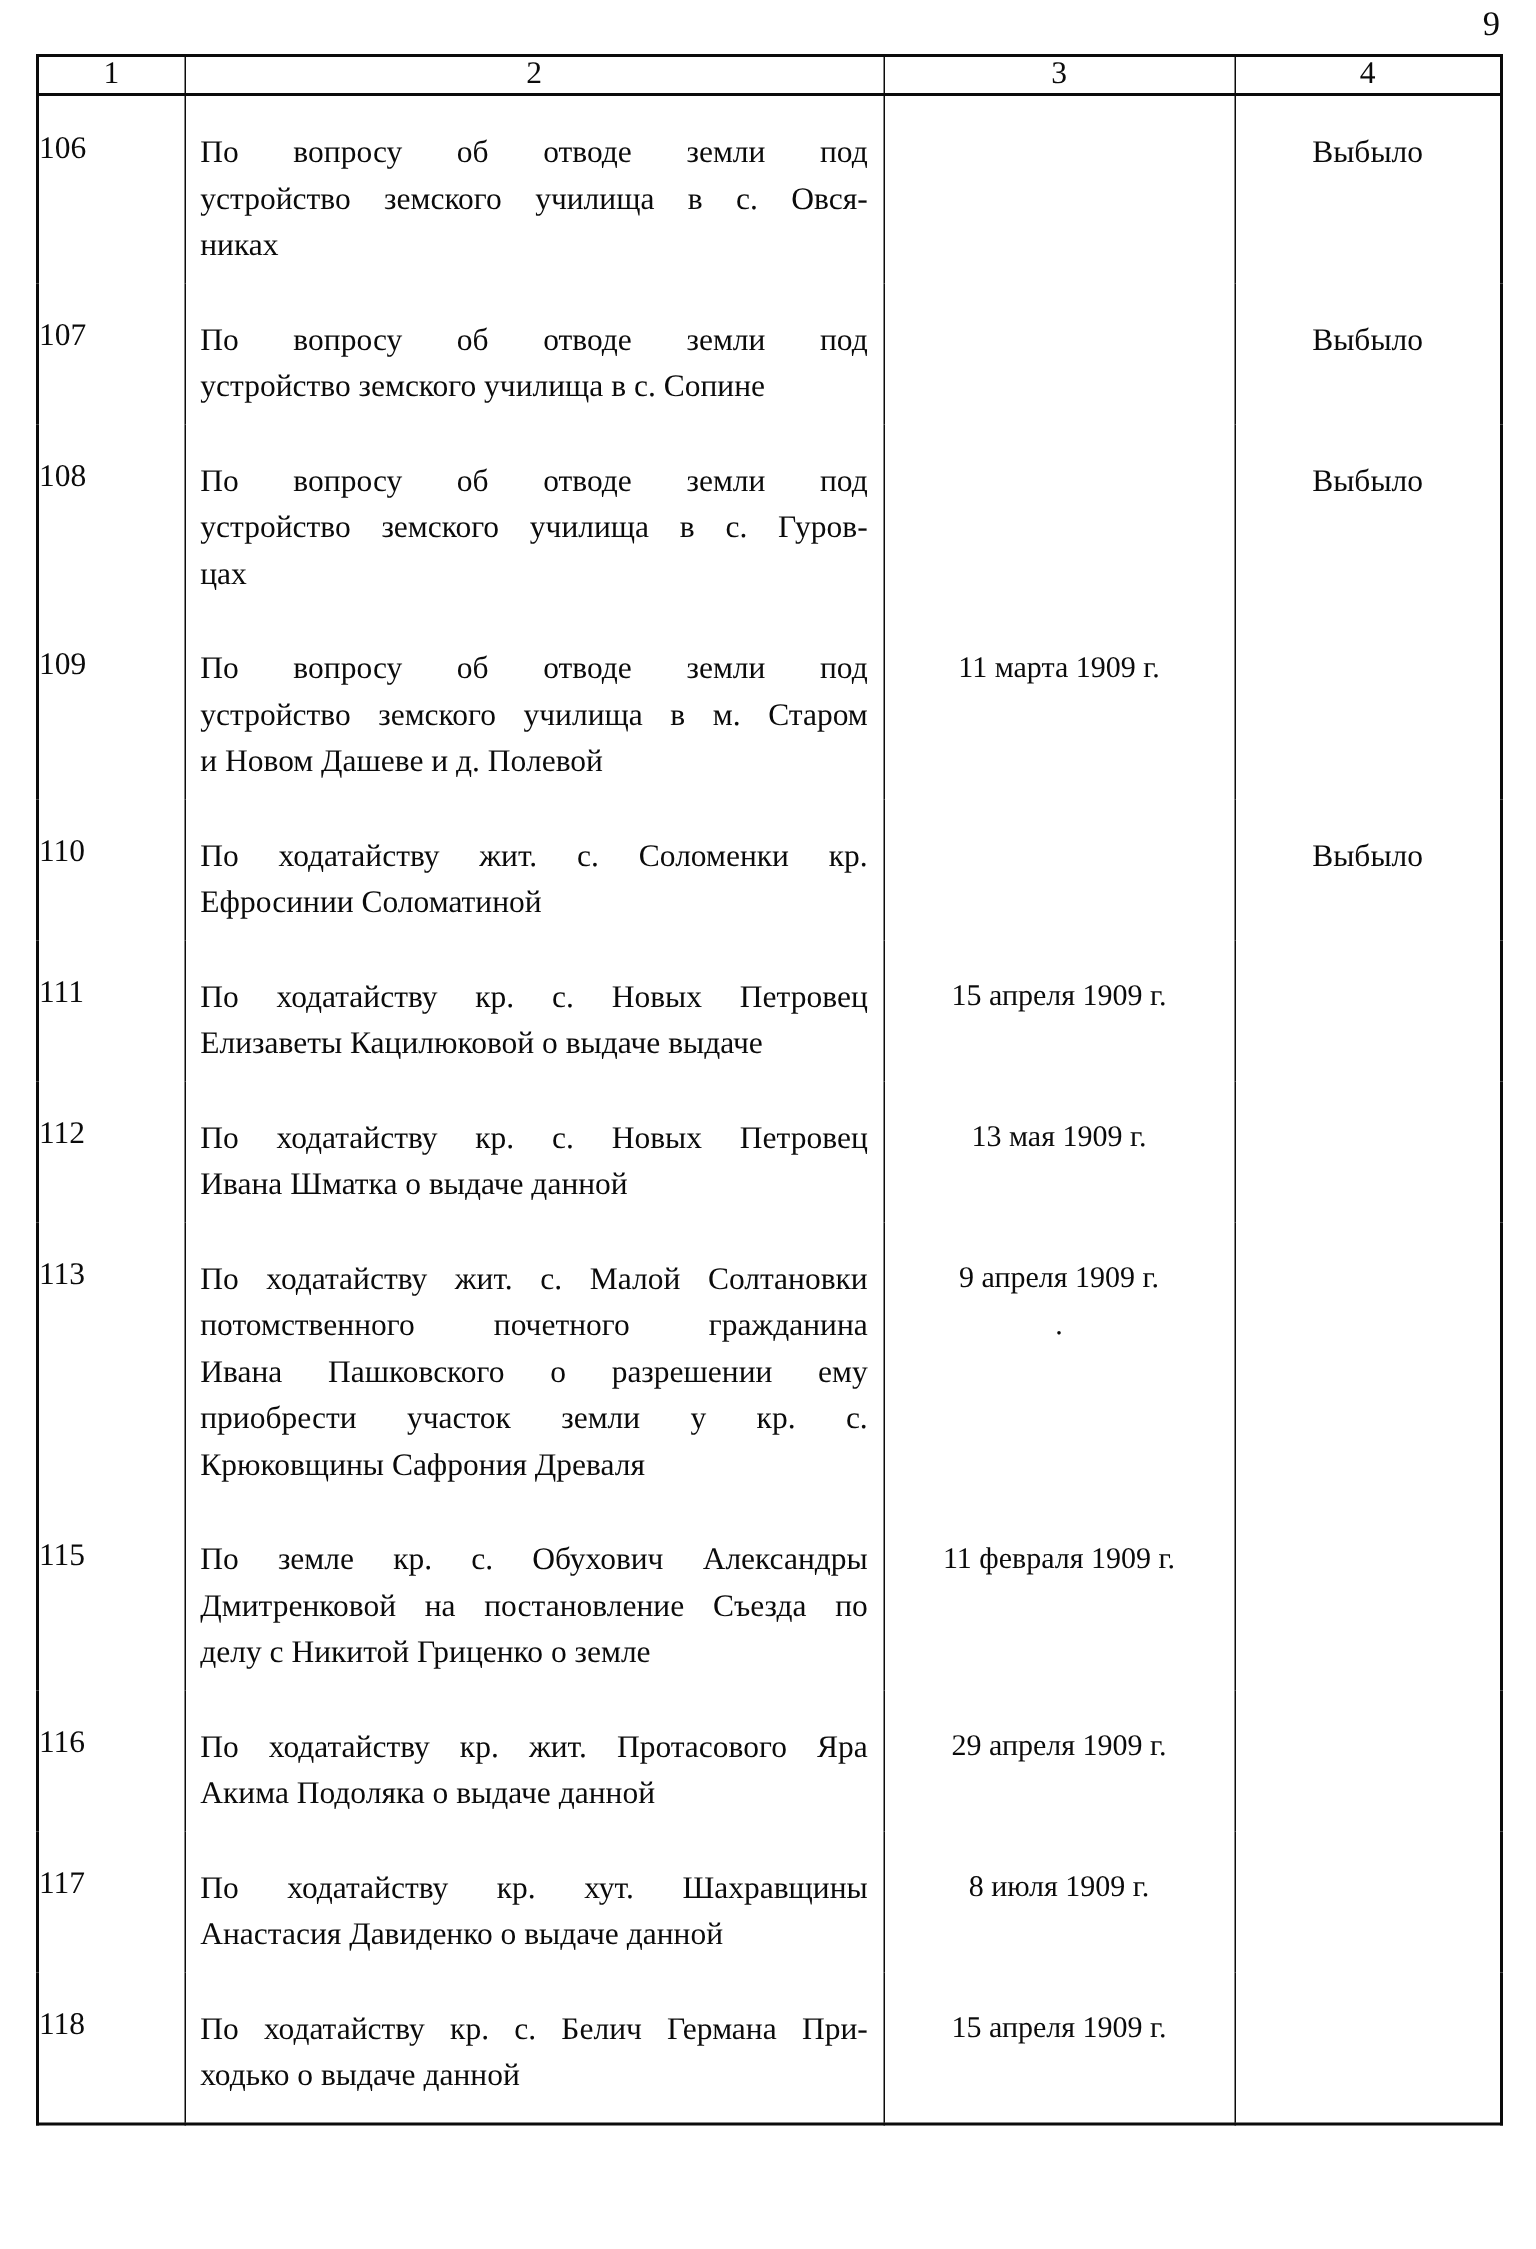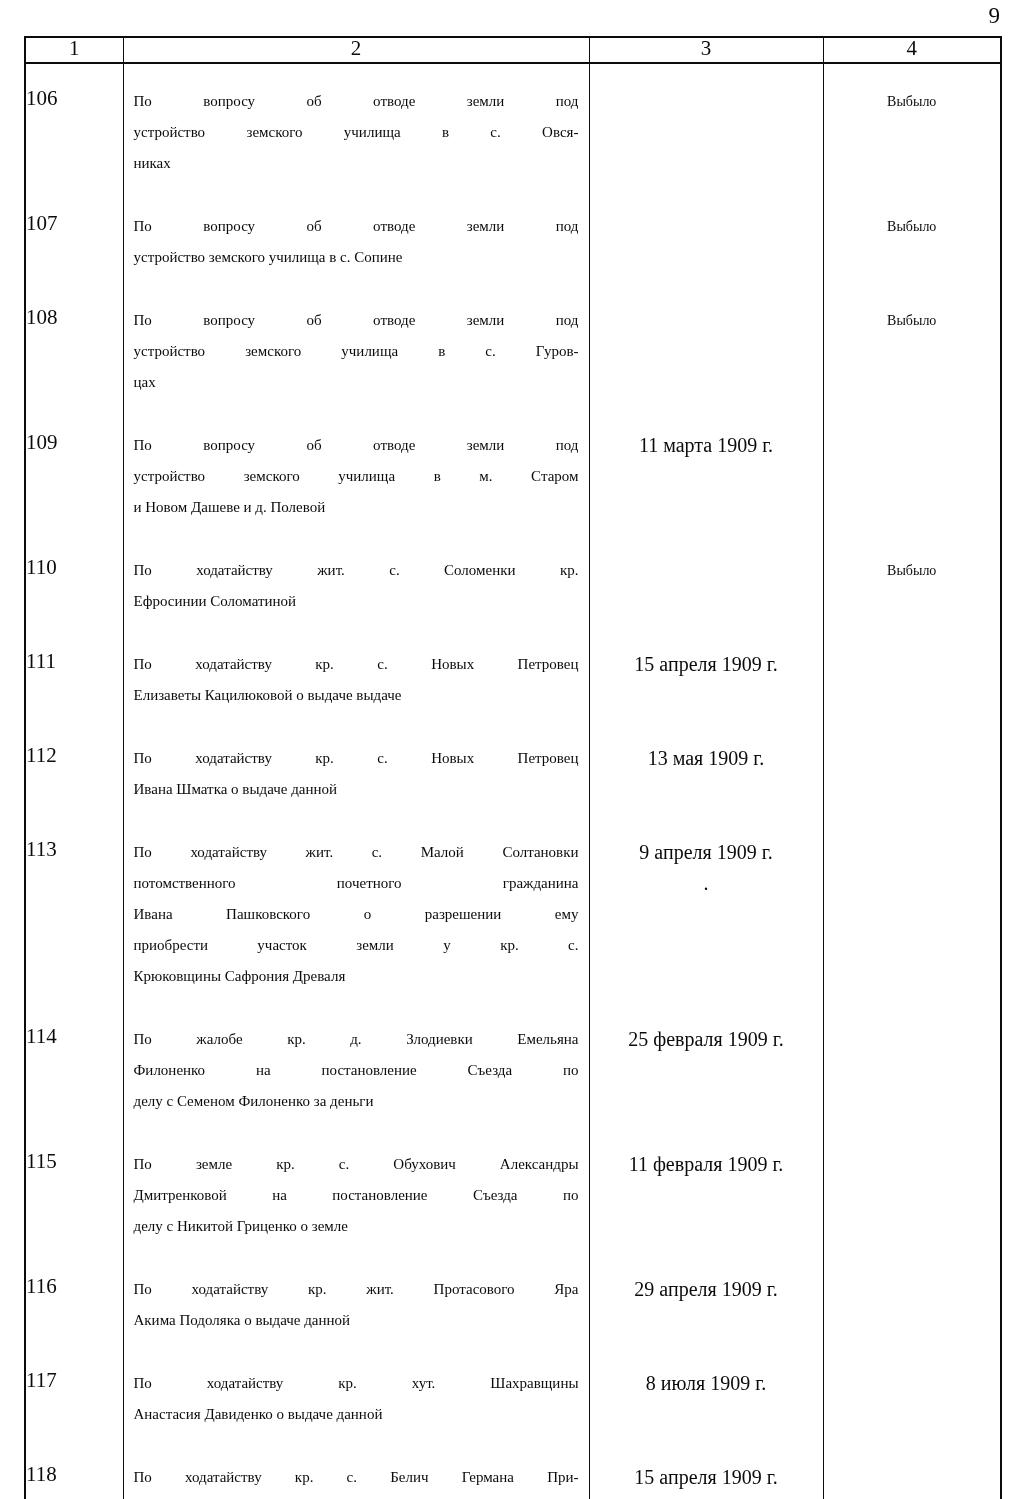--- a/index.html
+++ b/index.html
@@ -69,41 +69,41 @@
   }
 
   tbody tr td.col-num {
     font-size: 21px;
     padding-top: 22px;
     padding-bottom: 10px;
     white-space: nowrap;
   }
 
   tbody tr td.col-subject {
-    font-size: 15px;
+    font-size: 21px;
     line-height: 31px;
     padding: 22px 10px 10px 10px;
     text-align: justify;
     text-align-last: left;
     hyphens: manual;
   }
 
   tbody tr td.col-date {
     text-align: center;
     font-size: 20px;
     line-height: 31px;
     padding-top: 22px;
     padding-bottom: 10px;
     white-space: nowrap;
     margin-left: 17px;
   }
 
   tbody tr td.col-status {
     text-align: center;
-    font-size: 14px;
+    font-size: 21px;
     line-height: 31px;
     padding-top: 22px;
     padding-bottom: 10px;
     white-space: nowrap;
   }
 
   .subject-line {
     display: block;
   }
   
@@ -222,30 +222,20 @@
             <span class="subject-line justify">По ходатайству жит. с. Малой Солтановки</span>
             <span class="subject-line justify">потомственного почетного гражданина</span>
             <span class="subject-line justify">Ивана Пашковского о разрешении ему</span>
             <span class="subject-line justify">приобрести участок земли у кр. с.</span>
             <span class="subject-line flush">Крюковщины Сафрония Древаля</span>
           </td>
           <td class="col-date"><span>9 апреля 1909 г.</span><span class="date-stray-dot">.</span></td>
           <td class="col-status"></td>
         </tr>
         <tr>
-          <td class="col-num">114</td>
-          <td class="col-subject">
-            <span class="subject-line justify">По жалобе кр. д. Злодиевки Емельяна</span>
-            <span class="subject-line justify">Филоненко на постановление Съезда по</span>
-            <span class="subject-line flush">делу с Семеном Филоненко за деньги</span>
-          </td>
-          <td class="col-date"><span>25 февраля 1909 г.</span></td>
-          <td class="col-status"></td>
-        </tr>
-        <tr>
           <td class="col-num">115</td>
           <td class="col-subject">
             <span class="subject-line justify">По земле кр. с. Обухович Александры</span>
             <span class="subject-line justify">Дмитренковой на постановление Съезда по</span>
             <span class="subject-line flush">делу с Никитой Гриценко о земле</span>
           </td>
           <td class="col-date"><span>11 февраля 1909 г.</span></td>
           <td class="col-status"></td>
         </tr>
         <tr>

